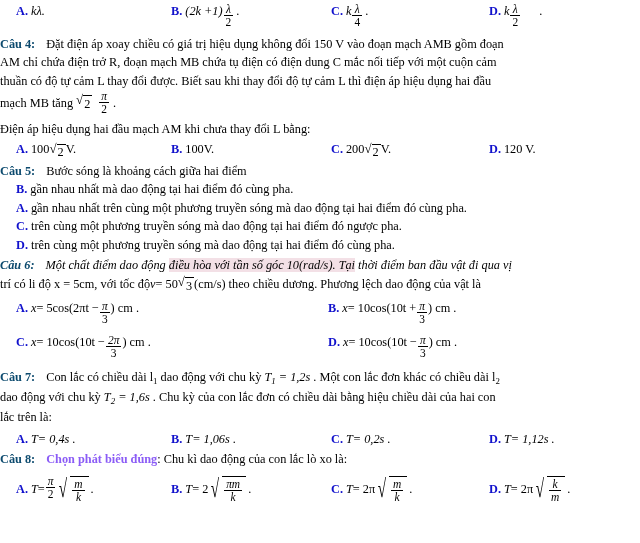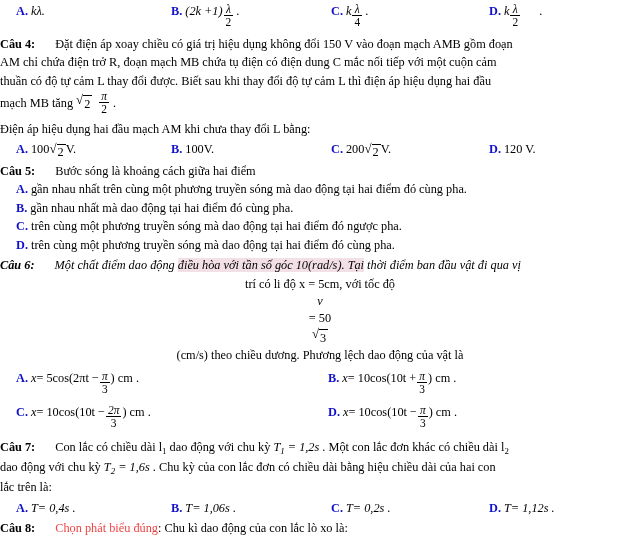--- a/index.html
+++ b/index.html
@@ -15,27 +15,27 @@
     color: #000000;
     overflow: hidden;
   }
   .page {
     position: relative;
     width: 640px;
     height: 543px;
     padding: 0;
   }
   .q-head {
-    color: #ef4444;
-    font-weight: normal;
+    color: #8b5cf6;
+    font-weight: bold;
   }
   .q-label {
-    color: #000000;
+    color: #0c4a6e;
     font-weight: bold;
-    margin-right: 20px;
+    margin-right: 11px;
   }
   .ans-label {
     color: #1111cc;
     font-weight: bold;
     margin-right: 3px;
   }
   .ans {
     display: flex;
     align-items: baseline;
   }
@@ -198,36 +198,36 @@
     <div class="c4 ans">
       <span class="ans-label">D.</span>
       <span>120 V.</span>
     </div>
   </div>
 
   <div class="para" style="margin-top:3px;">
     <span class="q-label">Câu 5:</span><span>Bước sóng là khoảng cách giữa hai điểm</span>
   </div>
   <div class="para line-sub">
+    <span class="ans-label">B.</span><span>gần nhau nhất mà dao động tại hai điểm đó cùng pha.</span>
+  </div>
+  <div class="para line-sub">
     <span class="ans-label">A.</span><span>gần nhau nhất trên cùng một phương truyền sóng mà dao động tại hai điểm đó cùng pha.</span>
-  </div>
-  <div class="para line-sub">
-    <span class="ans-label">B.</span><span>gần nhau nhất mà dao động tại hai điểm đó cùng pha.</span>
   </div>
   <div class="para line-sub">
     <span class="ans-label">C.</span><span>trên cùng một phương truyền sóng mà dao động tại hai điểm đó ngược pha.</span>
   </div>
   <div class="para line-sub">
     <span class="ans-label">D.</span><span>trên cùng một phương truyền sóng mà dao động tại hai điểm đó cùng pha.</span>
   </div>
 
   <div class="para" style="margin-top:3px;font-style:italic;">
     <span class="q-label">Câu 6:</span><span>Một chất điểm dao động </span><span class="highlight">điều hòa với tần số góc 10(rad/s). Tại</span><span> thời điểm ban đầu vật đi qua vị</span>
   </div>
-  <div class="para" style="display:flex;align-items:center;flex-direction:column;">
+  <div class="para" style="display:flex;align-items:flex-start;">
     <span>trí có li độ x = 5cm, với tốc độ </span>
     <span class="italic">v</span>
     <span> = 50</span>
     <span class="sqrt">
         <span class="radical">√</span>
         <span class="radicand">3</span>
       </span>
     <span> (cm/s) theo chiều dương. Phương lệch dao động của vật là</span>
   </div>
 

